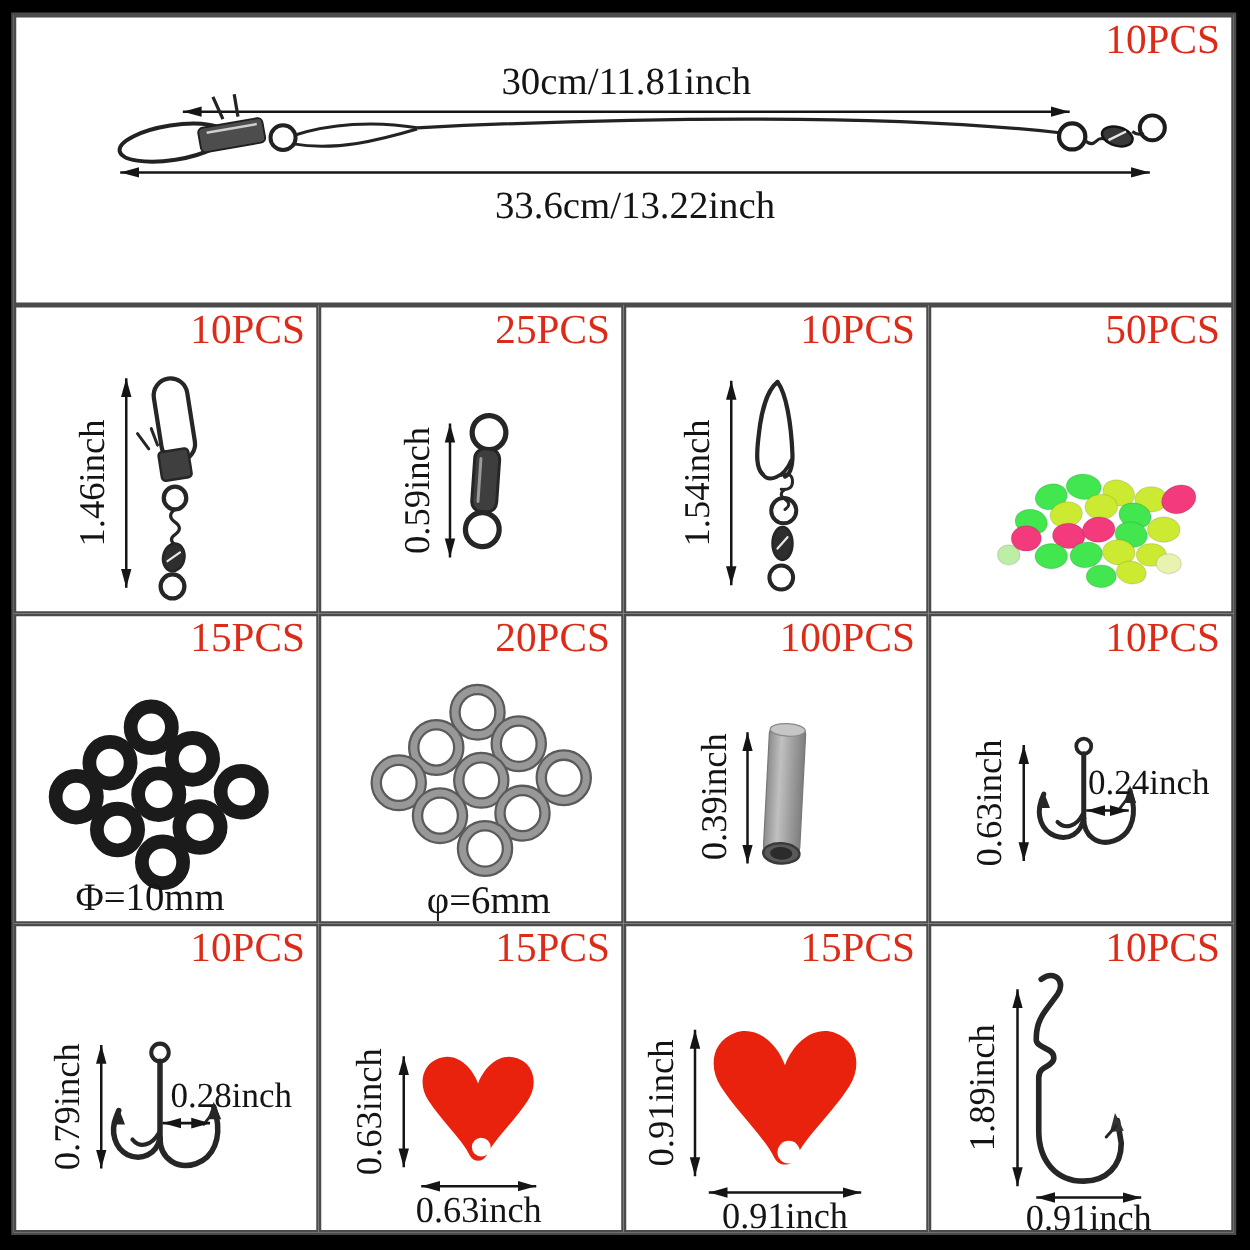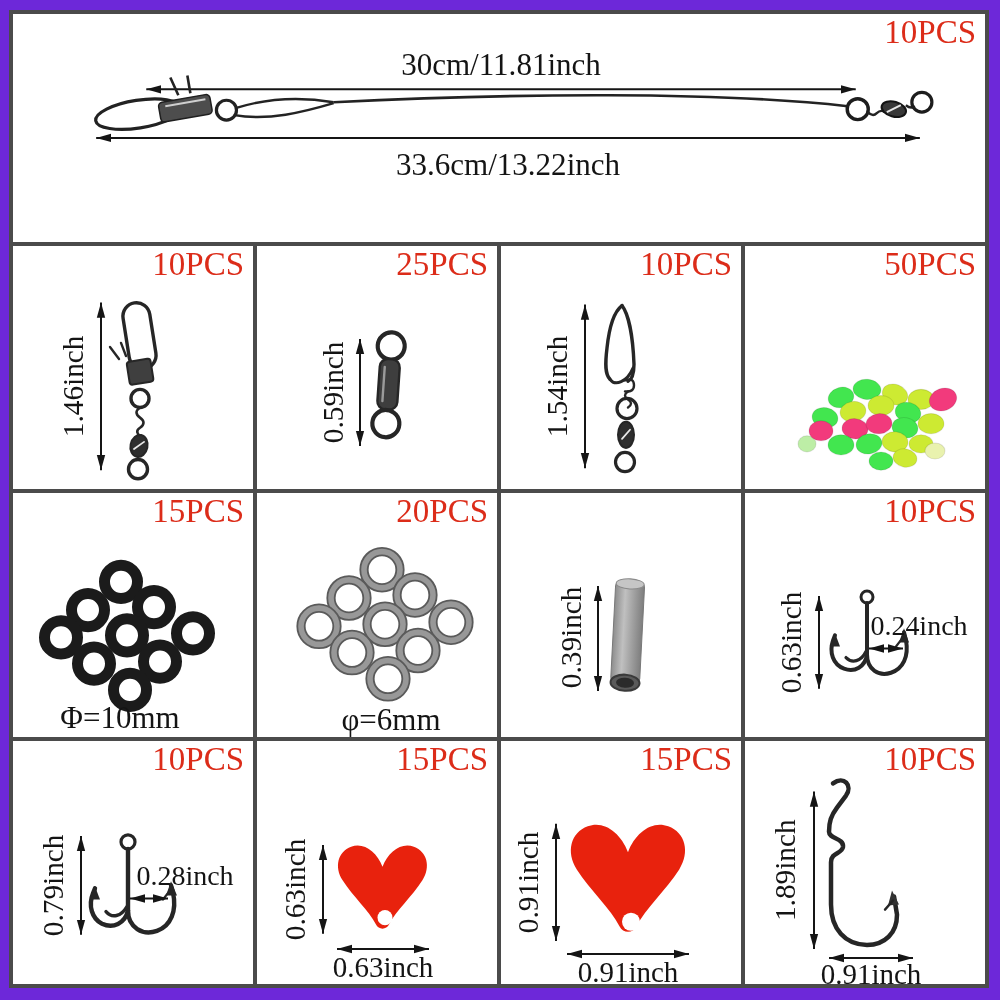--- a/index.html
+++ b/index.html
@@ -1,16 +1,16 @@
 <!DOCTYPE html>
 <html><head>
 <meta charset="utf-8">
 <style>
   html,body{margin:0;padding:0;background:#ffffff;}
-  .page{position:relative;width:1000px;height:1000px;background:#6d28d9;
+  .page{position:relative;width:1000px;height:1000px;background:#000000;
         font-family:"Liberation Serif",serif;overflow:hidden;}
   .frame{position:absolute;left:9px;top:10px;width:976px;height:974px;
          border:2px solid #4b4b4b;display:grid;
          grid-template-columns:repeat(4,1fr);
          grid-template-rows:232px 1fr 1fr 1fr;}
   .cell{position:relative;background:#ffffff;border:2px solid #4b4b4b;overflow:hidden;}
   .cell.top{grid-column:1/5;}
   .qty{position:absolute;top:0px;right:9px;font-size:33px;line-height:1.15;
        color:#dc2c19;z-index:3;}
   svg.fig{position:absolute;left:0;top:0;width:100%;height:100%;display:block;}
@@ -220,20 +220,21 @@
               <circle cx="131" cy="184" r="18" stroke="#989898" stroke-width="7"></circle>
               <circle cx="131" cy="184" r="21.7" stroke="#5a5a5a" stroke-width="1.8"></circle>
               <circle cx="131" cy="184" r="14.3" stroke="#5a5a5a" stroke-width="1.8"></circle>
             </g>
         </g>
         <text class="sizetxt" x="134" y="235" text-anchor="middle">φ=6mm</text>
       </svg>
     </div>
 
     <div class="cell">
+      <div class="qty">100PCS</div>
       <svg class="fig" viewBox="0 0 240 241" preserveAspectRatio="none">
         <text class="dimtxt" transform="translate(80 143) rotate(-90)" text-anchor="middle">0.39inch</text>
         <line class="dim" x1="97" y1="92" x2="97" y2="196" marker-start="url(#arr)" marker-end="url(#arr)"></line>
         <g transform="rotate(3 127 141)">
           <rect x="112" y="88" width="29" height="100" rx="5" fill="url(#tubeg)" stroke="#787878" stroke-width="1"></rect>
           <ellipse cx="126.5" cy="90" rx="14" ry="5" fill="#c6c6c6" stroke="#8a8a8a" stroke-width="1"></ellipse>
           <ellipse cx="126.5" cy="188" rx="14.5" ry="8" fill="#5a5a5a" stroke="#3a3a3a" stroke-width="2"></ellipse>
           <ellipse cx="126.5" cy="188" rx="9" ry="5" fill="#2b2b2b"></ellipse>
         </g>
       </svg>

